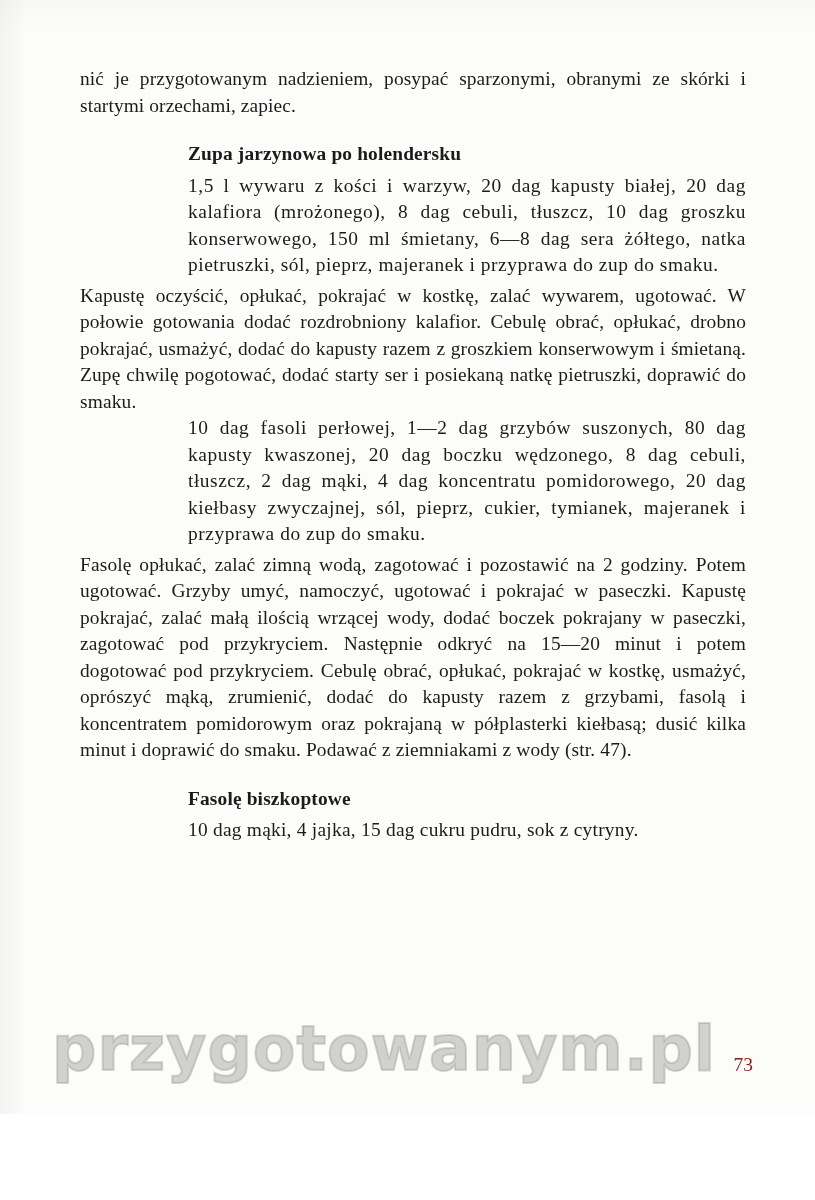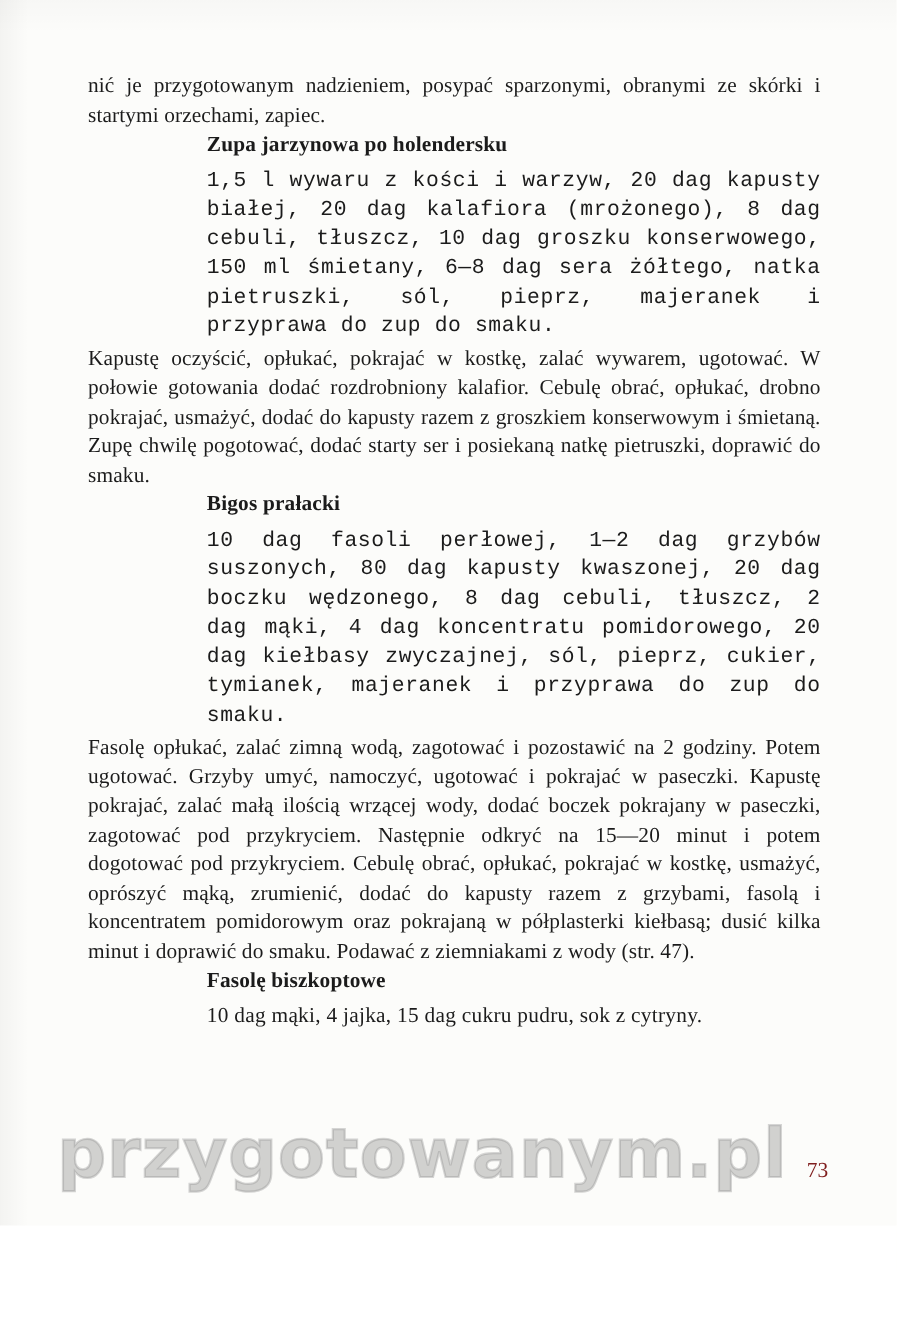--- a/index.html
+++ b/index.html
@@ -53,33 +53,33 @@
   h2 {
     margin: 0;
     font-size: 19.4px;
     line-height: 26.5px;
     font-weight: bold;
     text-indent: 0;
     letter-spacing: 0.15px;
   }
   .heading-wrap {
     padding-left: 108px;
+    margin-top: 22px;
     margin-bottom: 5px;
   }
   .ingredients {
     padding-left: 108px;
     margin-bottom: 4px;
   }
   .ingredients p {
     text-align: justify;
     letter-spacing: 0.25px;
   }
   .ingredients p.loose {
     letter-spacing: 0.55px;
-    font-family: Liberation Mono, monospace;
   }
   .method p {
     letter-spacing: 0.15px;
   }
 
   .page-number {
     position: absolute;
     right: 62px;
     bottom: 38px;
     font-size: 19.5px;
@@ -122,23 +122,20 @@
     <div class="heading-wrap">
       <h2>Zupa jarzynowa po holendersku</h2>
     </div>
     <div class="ingredients">
       <p class="loose">1,5 l wywaru z kości i warzyw, 20 dag kapusty białej, 20 dag kalafiora (mrożonego), 8 dag cebuli, tłuszcz, 10 dag groszku konserwowego, 150 ml śmietany, 6—8 dag sera żółtego, natka pietruszki, sól, pieprz, majeranek i przyprawa do zup do smaku.</p>
     </div>
     <div class="method">
       <p>Kapustę oczyścić, opłukać, pokrajać w kostkę, zalać wywarem, ugotować. W połowie gotowania dodać rozdrobniony kalafior. Cebulę obrać, opłukać, drobno pokrajać, usmażyć, dodać do kapusty razem z groszkiem konserwowym i śmietaną. Zupę chwilę pogotować, dodać starty ser i posiekaną natkę pietruszki, doprawić do smaku.</p>
     </div>
 
-    <div class="heading-wrap">
-      <h2>Bigos prałacki</h2>
-    </div>
     <div class="ingredients">
       <p class="loose">10 dag fasoli perłowej, 1—2 dag grzybów suszonych, 80 dag kapusty kwaszonej, 20 dag boczku wędzonego, 8 dag cebuli, tłuszcz, 2 dag mąki, 4 dag koncentratu pomidorowego, 20 dag kiełbasy zwyczajnej, sól, pieprz, cukier, tymianek, majeranek i przyprawa do zup do smaku.</p>
     </div>
     <div class="method">
       <p>Fasolę opłukać, zalać zimną wodą, zagotować i pozostawić na 2 godziny. Potem ugotować. Grzyby umyć, namoczyć, ugotować i pokrajać w paseczki. Kapustę pokrajać, zalać małą ilością wrzącej wody, dodać boczek pokrajany w paseczki, zagotować pod przykryciem. Następnie odkryć na 15—20 minut i potem dogotować pod przykryciem. Cebulę obrać, opłukać, pokrajać w kostkę, usmażyć, oprószyć mąką, zrumienić, dodać do kapusty razem z grzybami, fasolą i koncentratem pomidorowym oraz pokrajaną w półplasterki kiełbasą; dusić kilka minut i doprawić do smaku. Podawać z ziemniakami z wody (str. 47).</p>
     </div>
 
     <div class="heading-wrap">
       <h2>Fasolę biszkoptowe</h2>
     </div>

